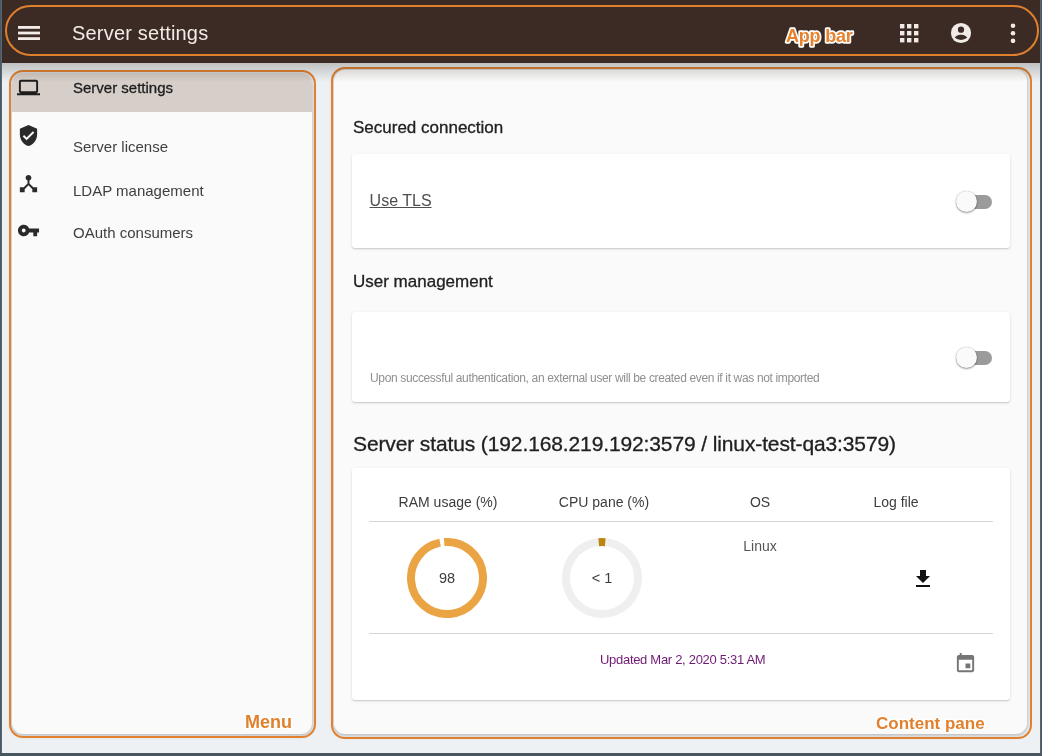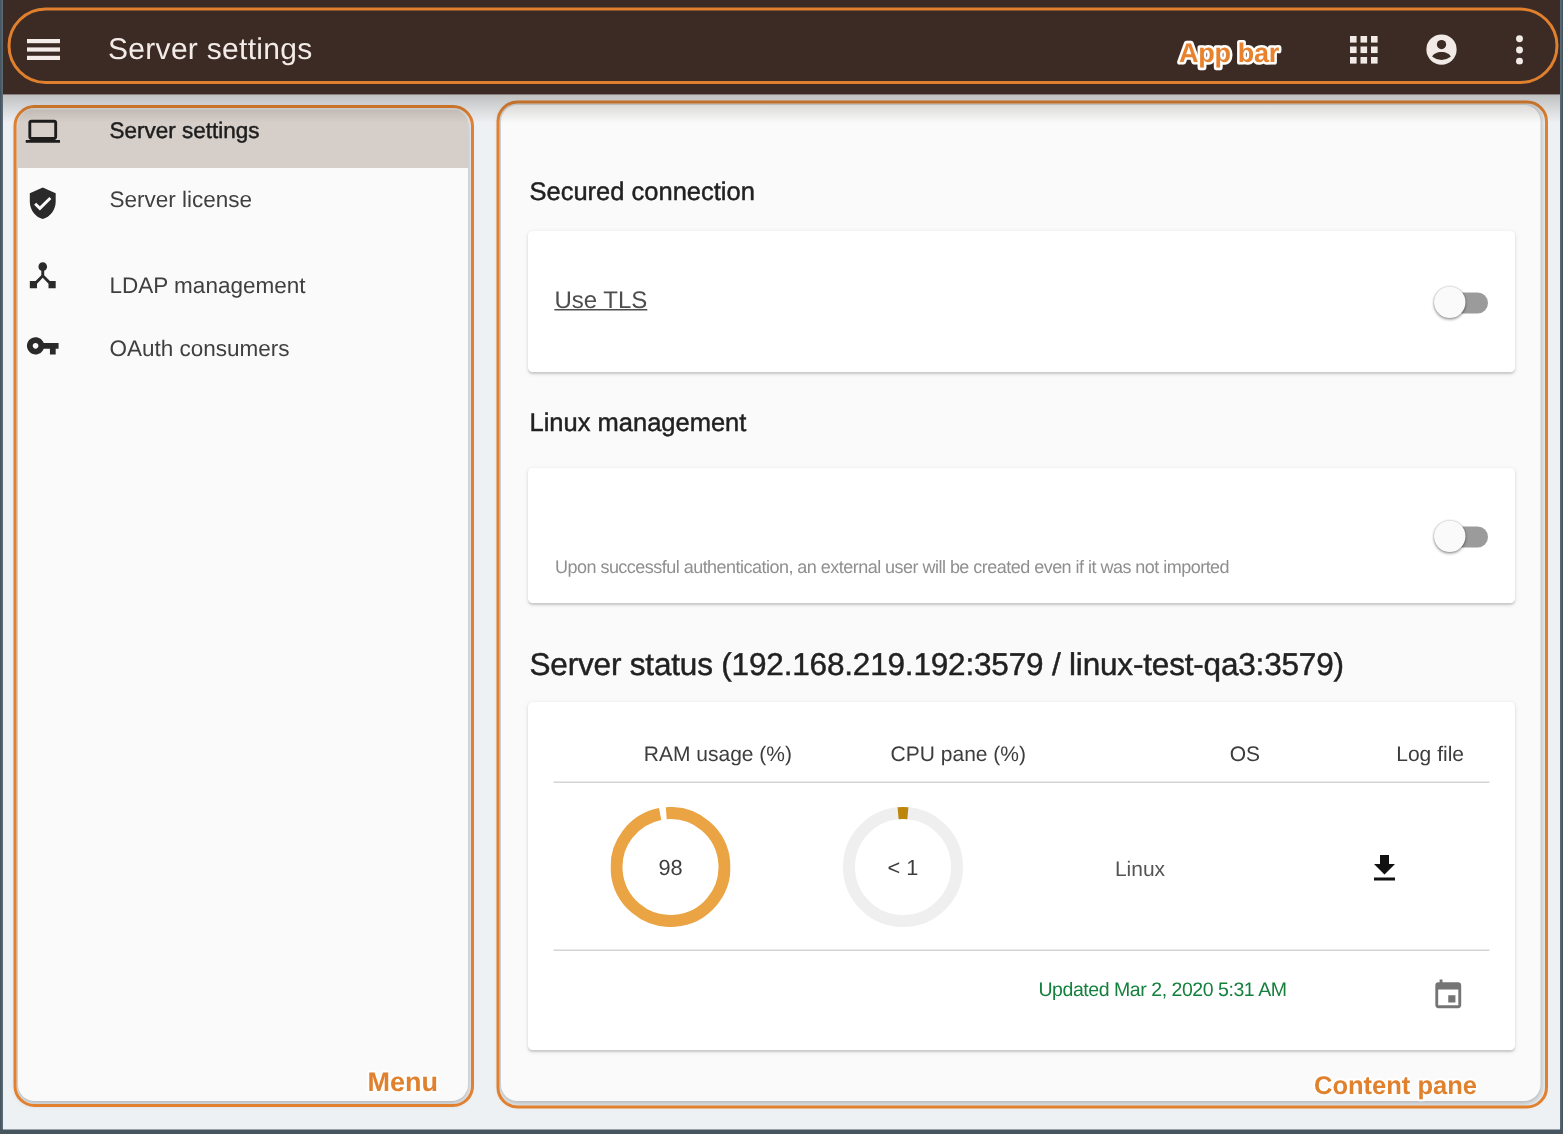--- a/index.html
+++ b/index.html
@@ -32,21 +32,21 @@
 .card{position:absolute;left:352px;width:658px;background:#fff;border-radius:3px;
   box-shadow:0 1px 1px rgba(0,0,0,.10),0 1px 3px rgba(0,0,0,.12);}
 .ctext{font-size:16px;color:#4e4e4e;text-decoration:underline;}
 .csub{font-size:12px;color:#8f8f8f;letter-spacing:-.35px;}
 
 .toggle{width:36px;height:22px;}
 .track{left:0px;top:4px;width:34px;height:14px;background:#9b9b9b;border-radius:7px;}
 .thumb{left:-2px;top:0px;width:21px;height:21px;border-radius:50%;background:#fafafa;
   box-shadow:0 1px 2px rgba(0,0,0,.4),0 0 1px rgba(0,0,0,.3);}
 
-.th{position:absolute;font-size:14px;color:#3d3d3d;width:160px;text-align:right;}
+.th{position:absolute;font-size:14px;color:#3d3d3d;width:160px;text-align:center;}
 .rule{position:absolute;left:369px;width:624px;height:1px;background:#d4d4d4;}
 </style>
 </head>
 <body>
 <div class="abs" id="appbar"></div>
 <div class="abs" id="abring"></div>
 
 <svg class="abs" style="left:18px;top:24.5px" width="22" height="16">
   <rect x="0" y="1" width="22" height="2.8" fill="#f3ece8"></rect>
   <rect x="0" y="6.6" width="22" height="2.8" fill="#f3ece8"></rect>
@@ -88,21 +88,21 @@
 <div class="abs surface" id="msurf"></div>
 <div class="abs" id="msel"></div>
 <div class="abs ring" id="mring"></div>
 <svg class="abs micon" style="top:75.6px" viewBox="0 0 24 24" fill="#1d1d1d">
   <path d="M20 18c1.1 0 1.99-.9 1.99-2L22 6c0-1.1-.9-2-2-2H4c-1.1 0-2 .9-2 2v10c0 1.1.9 2 2 2H0v2h24v-2h-4zM4 6h16v10H4V6z"></path>
 </svg>
 <div class="abs mitem sel" style="top:79px">Server settings</div>
 <svg class="abs micon" style="top:123.5px" viewBox="0 0 24 24" fill="#2a2a2a">
   <path d="M12 1L3 5v6c0 5.55 3.84 10.74 9 12 5.16-1.26 9-6.45 9-12V5l-9-4zm-2 16l-4-4 1.41-1.41L10 14.17l6.59-6.59L18 9l-8 8z"></path>
 </svg>
-<div class="abs mitem" style="top:125px">Server license</div>
+<div class="abs mitem" style="top:138px">Server license</div>
 <svg class="abs micon" style="top:171.5px" viewBox="0 0 24 24" fill="#2a2a2a">
   <path d="M17 16l-4-4V8.82C14.16 8.4 15 7.3 15 6c0-1.66-1.34-3-3-3S9 4.34 9 6c0 1.3.84 2.4 2 2.82V12l-4 4H3v5h5v-3.05l4-4.2 4 4.2V21h5v-5h-4z"></path>
 </svg>
 <div class="abs mitem" style="top:182px">LDAP management</div>
 <svg class="abs micon" style="top:219.4px" viewBox="0 0 24 24" fill="#2a2a2a">
   <path d="M12.65 10C11.83 7.67 9.61 6 7 6c-3.31 0-6 2.69-6 6s2.69 6 6 6c2.61 0 4.83-1.67 5.65-4H17v4h4v-4h2v-4H12.65zM7 14c-1.1 0-2-.9-2-2s.9-2 2-2 2 .9 2 2-.9 2-2 2z"></path>
 </svg>
 <div class="abs mitem" style="top:223.5px">OAuth consumers</div>
 <svg class="abs" style="left:240px;top:710px" width="70" height="28">
 <text x="5" y="17.6" font-family="Liberation Sans" font-weight="bold" font-size="18" fill="#e0812e" stroke="#ffffff" stroke-width="2.6" stroke-linejoin="round" paint-order="stroke">Menu</text>
@@ -113,21 +113,21 @@
 
 <h2 class="sect" style="left:353px;top:118px">Secured connection</h2>
 <div class="card" style="top:154px;height:94px;">
   <div class="abs ctext" style="left:17.6px;top:38.3px">Use TLS</div>
   <div class="abs toggle" style="left:606px;top:37px">
     <div class="abs track"></div>
       <div class="abs thumb"></div>
   </div>
 </div>
 
-<h2 class="sect" style="left:353px;top:272px">Linux management</h2>
+<h2 class="sect" style="left:353px;top:272px">User management</h2>
 <div class="card" style="top:312px;height:90px;">
   <div class="abs csub" style="left:18px;top:58.6px">Upon successful authentication, an external user will be created even if it was not imported</div>
   <div class="abs toggle" style="left:606px;top:34.5px">
     <div class="abs track"></div>
       <div class="abs thumb"></div>
   </div>
 </div>
 
 <h2 class="sect" style="left:353px;top:432px;font-size:21px;letter-spacing:-.12px">Server status (192.168.219.192:3579 / linux-test-qa3:3579)</h2>
 <div class="card" style="top:468px;height:232px;"></div>
@@ -140,27 +140,27 @@
 <svg class="abs" style="left:407px;top:538px" width="80" height="80">
   <circle cx="40" cy="40" r="36" fill="none" stroke="#eaa444" stroke-width="8" stroke-dasharray="221.67 4.52" transform="rotate(-94.5 40 40)"></circle>
   <text x="40" y="45" font-family="Liberation Sans" font-size="14.5" fill="#3d3d3d" text-anchor="middle">98</text>
 </svg>
 
 <svg class="abs" style="left:562px;top:538px" width="80" height="80">
   <circle cx="40" cy="40" r="36" fill="none" stroke="#efefef" stroke-width="8"></circle>
   <circle cx="40" cy="40" r="36" fill="none" stroke="#bc860c" stroke-width="8" stroke-dasharray="6.5 219.69" transform="rotate(-95.2 40 40)"></circle>
   <text x="40" y="45" font-family="Liberation Sans" font-size="14.5" fill="#3d3d3d" text-anchor="middle">&lt; 1</text>
 </svg>
-<div class="abs" style="left:680px;top:571px;width:160px;text-align:center;font-size:14px;color:#555">Linux</div>
+<div class="abs" style="left:680px;top:538px;width:160px;text-align:center;font-size:14px;color:#555">Linux</div>
 
 <svg class="abs" style="left:911px;top:566.5px" width="24" height="24" viewBox="0 0 24 24" fill="#111">
   <path d="M19 9h-4V3H9v6H5l7 7 7-7zM5 18v2h14v-2H5z"></path>
 </svg>
 <div class="rule" style="top:633px"></div>
-<div class="abs" style="left:600px;top:651.5px;width:350px;text-align:center;font-size:13px;letter-spacing:-.3px;color:#15803d">Updated Mar 2, 2020 5:31 AM</div>
+<div class="abs" style="left:600px;top:651.5px;width:350px;text-align:left;font-size:13px;letter-spacing:-.3px;color:#701a75">Updated Mar 2, 2020 5:31 AM</div>
 
 <svg class="abs" style="left:954px;top:652px" width="23" height="23" viewBox="0 0 24 24" fill="#757575">
   <path d="M17 12h-5v5h5v-5zM16 1v2H8V1H6v2H5c-1.11 0-1.99.9-1.99 2L3 19c0 1.1.89 2 2 2h14c1.1 0 2-.9 2-2V5c0-1.1-.9-2-2-2h-1V3h-2zm3 18H5V8h14v11z"></path>
 </svg>
 <svg class="abs" style="left:869px;top:710px" width="125" height="28">
 <text x="7" y="19" font-family="Liberation Sans" font-weight="bold" font-size="17" fill="#e0812e" stroke="#ffffff" stroke-width="2.6" stroke-linejoin="round" paint-order="stroke">Content pane</text>
   </svg>
 
 <div class="abs" style="left:0;top:63px;width:1042px;height:19px;background:linear-gradient(rgba(30,20,10,.22),rgba(30,20,10,0));z-index:40;"></div>
 <div class="abs" id="fl"></div>

